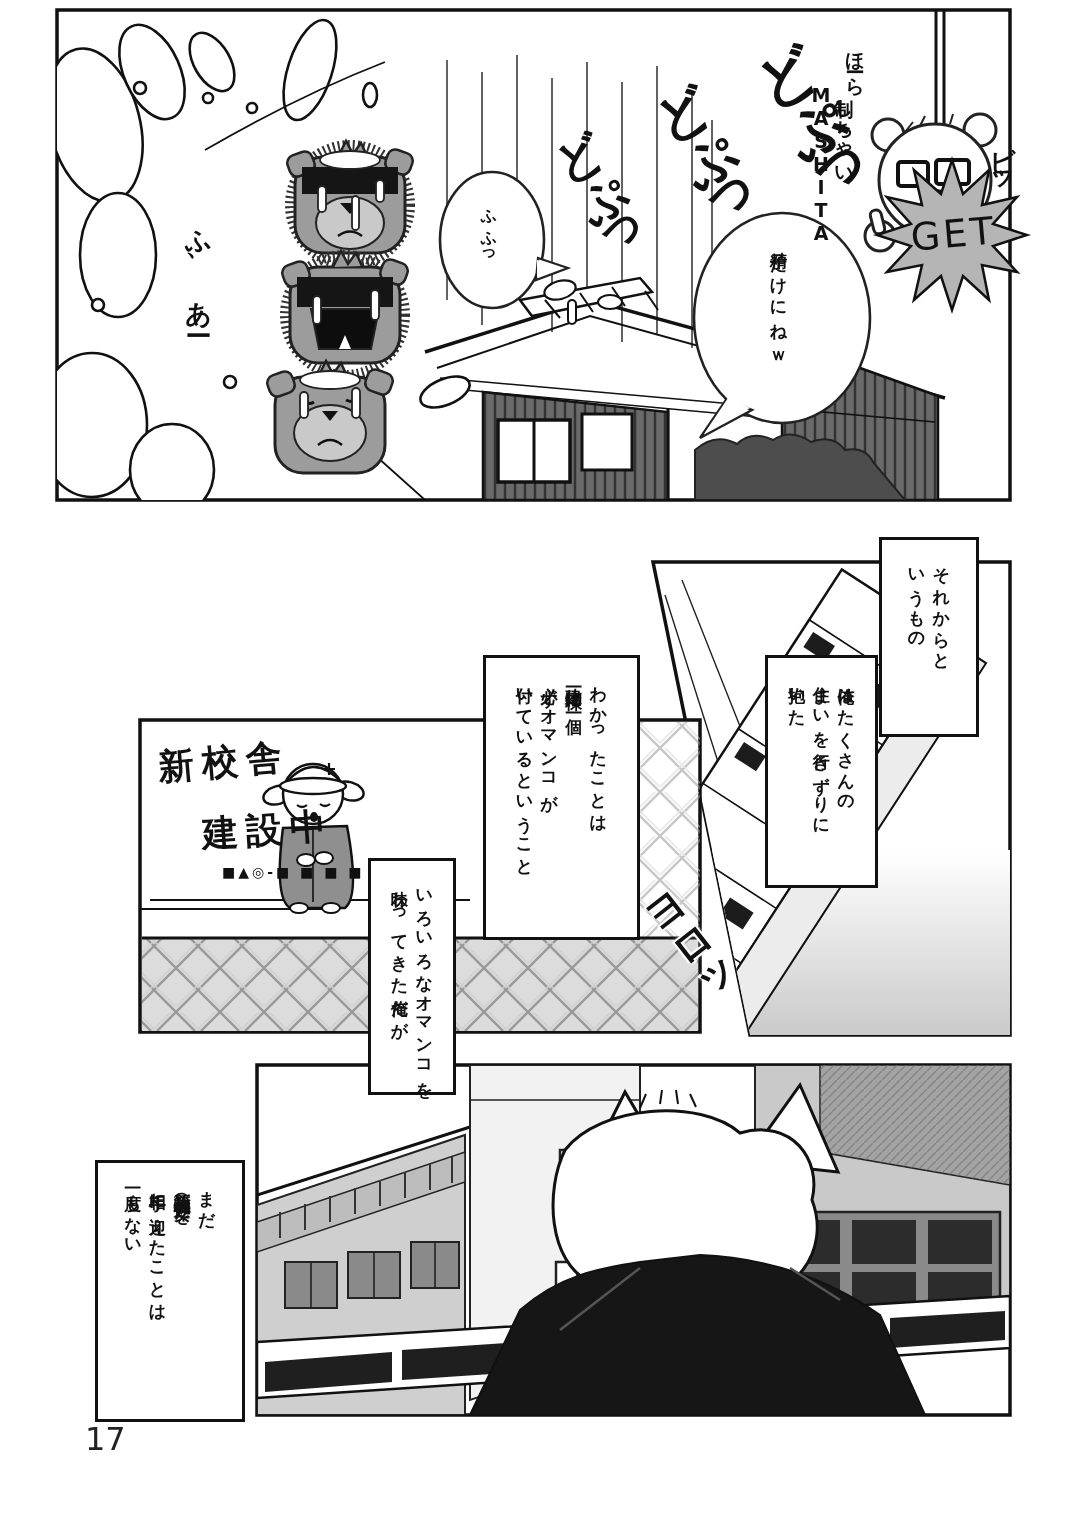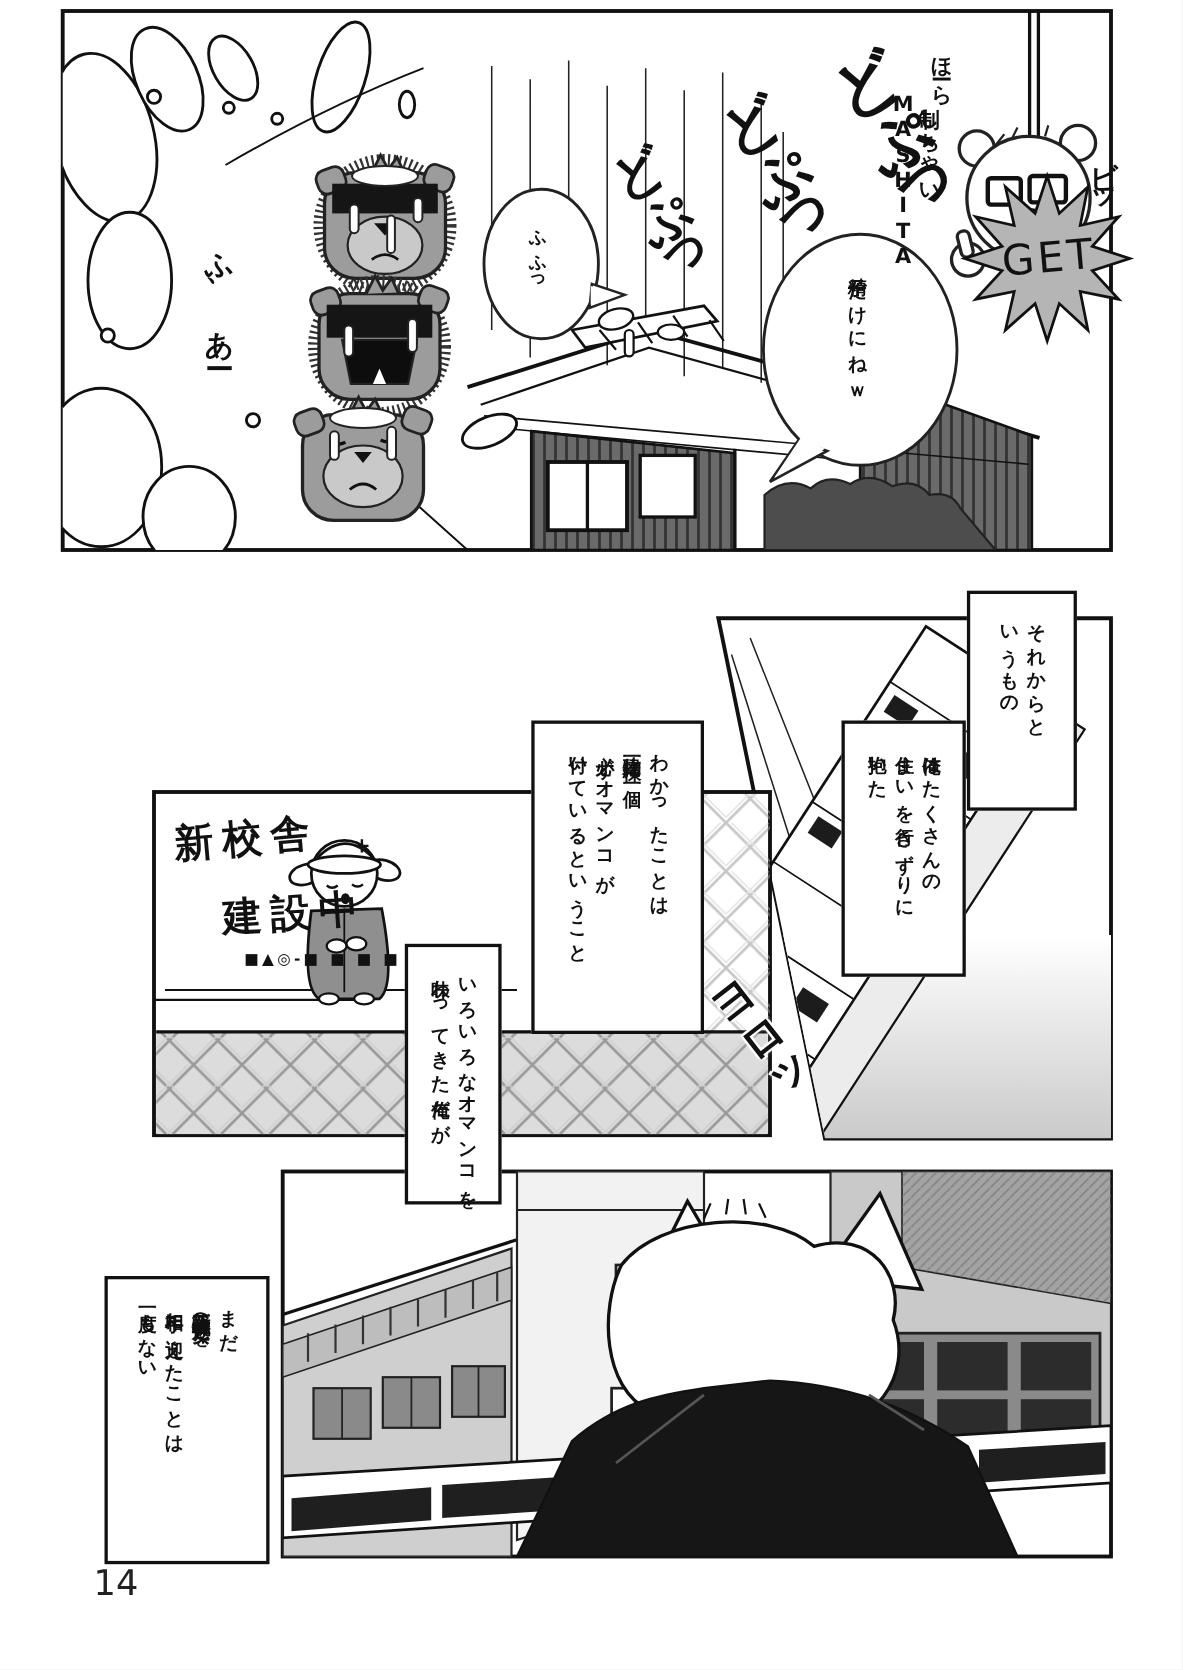--- a/index.html
+++ b/index.html
@@ -319,15 +319,15 @@
 味わってきた俺だが</span>
 </div>
 
 <div class="cap" style="left:95px;top:1160px;width:150px;height:262px;">
   <span class="vtext">まだ
 新築物件（処女）を
 相手に迎えたことは
 一度もない</span>
 </div>
 
-<div class="txt" style="left:85px;top:1420px;font-size:32px;color:#222;">14</div>
+<div class="txt" style="left:85px;top:1420px;font-size:32px;color:#222;">17</div>
 
 </div>
 
 </body></html>

